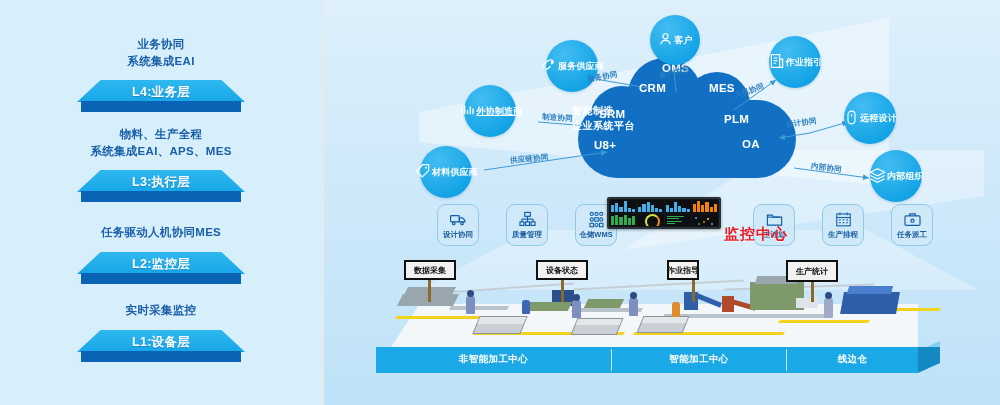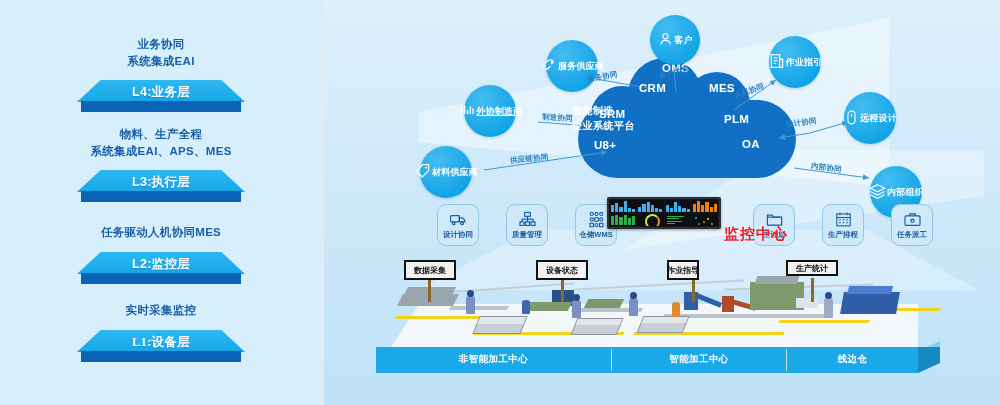--- a/index.html
+++ b/index.html
@@ -215,21 +215,21 @@
     <div class="slab" style="top:252px;">
       <div class="top"></div>
       <div class="side"></div>
       <div class="lbl">L2:监控层</div>
     </div>
 
     <div class="layer-caption" style="top:302px;">
       <div>实时采集监控</div>
     </div>
 
-    <div class="slab" style="top:330px;font-family:Liberation Serif, serif;">
+    <div class="slab" style="top:330px;">
       <div class="top"></div>
       <div class="side"></div>
       <div class="lbl">L1:设备层</div>
     </div>
   </div>
 
   <div id="right-panel">
 
     <div class="wedge" id="wedge1"></div>
     <div class="wedge" id="wedge2"></div>
@@ -337,21 +337,21 @@
     <div class="sat" style="left:520px;top:92px;width:52px;height:52px;">
       <span class="sicon">
         <svg width="17" height="17" viewBox="0 0 24 24" fill="none" stroke="#fff" stroke-width="1.6">
           <rect x="7" y="3" width="10" height="18" rx="5"></rect>
             <path d="M12 7v3.5"></path>
         </svg>
       </span>
       <span class="slabel">远程设计</span>
     </div>
 
-    <div class="sat" style="left:546px;top:166px;width:52px;height:52px;text-align:right;">
+    <div class="sat" style="left:546px;top:150px;width:52px;height:52px;text-align:right;">
       <span class="sicon">
         <svg width="19" height="19" viewBox="0 0 24 24" fill="none" stroke="#fff" stroke-width="1.5">
           <path d="M12 3.5 21 8l-9 4.5L3 8z"></path>
             <path d="M3 12l9 4.5L21 12"></path>
             <path d="M3 16l9 4.5L21 16"></path>
         </svg>
       </span>
       <span class="slabel">内部组织</span>
     </div>
 
@@ -571,21 +571,21 @@
       <div class="sign" style="left:212px;top:2px;width:52px;height:20px;">
         <span>设备状态</span>
       </div>
 
       <div class="sign-post" style="left:368px;top:20px;height:24px;"></div>
       <div class="sign" style="left:343px;top:2px;width:32px;height:20px;">
         <span>作业指导</span>
       </div>
 
       <div class="sign-post" style="left:487px;top:20px;height:24px;"></div>
-      <div class="sign" style="left:462px;top:2px;width:52px;height:16px;text-align:right;">
+      <div class="sign" style="left:462px;top:2px;width:52px;height:22px;text-align:right;">
         <span>生产统计</span>
       </div>
 
       <div id="floor-band"></div>
       <div id="floor-band-top"></div>
       <div id="floor-band-side"></div>
 
       <div class="zone-div" style="left:287px;"></div>
       <div class="zone-div" style="left:462px;"></div>
 

